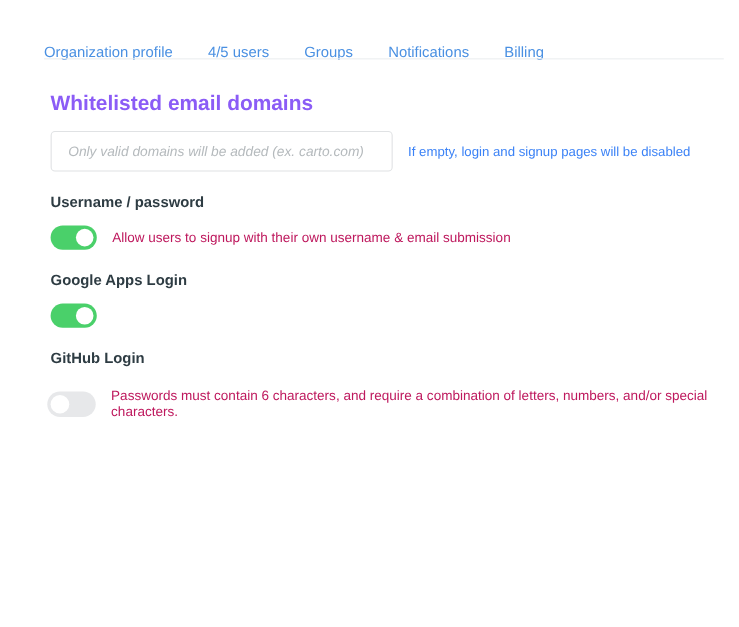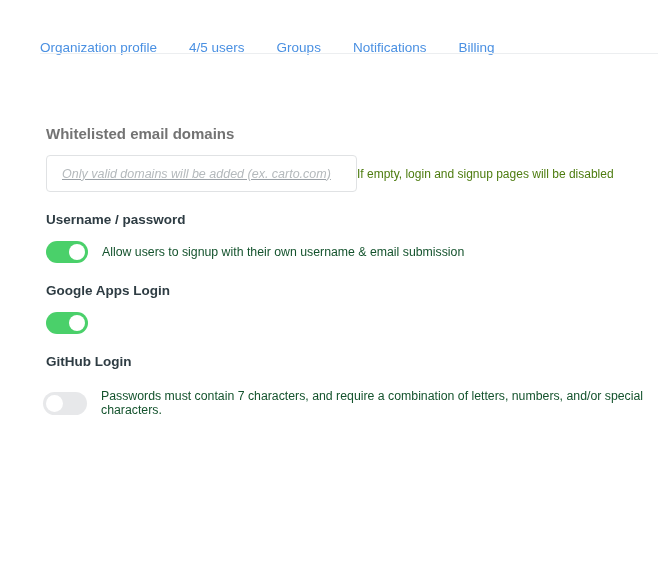--- a/index.html
+++ b/index.html
@@ -53,53 +53,51 @@
     background: #2e3c43;
     z-index: 2;
   }
 
   
   .content {
     padding: 30px 14px 0 46px;
   }
 
   .section-label {
-    font-size: 15px;
-    color: #737373;
+    font-size: 19px;
+    color: #8b5cf6;
     font-weight: bold;
     margin-bottom: 13px;
-    margin-top: 41px;
   }
 
   .domain-row {
     display: flex;
     align-items: center;
   }
   .domain-input {
     width: 311px;
     height: 37px;
     border: 1px solid #e0e2e4;
     border-radius: 4px;
     padding: 0 15px;
     font-size: 12.5px;
     font-style: italic;
     color: #9aa0a6;
     font-family: "Liberation Sans", sans-serif;
     background: #fff;
     outline: none;
-    text-decoration: underline;
   }
   .domain-input::placeholder {
     color: #b5babd;
     font-style: italic;
   }
   .domain-hint {
-    margin-left: 0;
+    margin-left: 14px;
     font-size: 12px;
-    color: #4d7c0f;
+    color: #3b82f6;
     white-space: nowrap;
     text-align: right;
   }
 
   
   .block { margin-top: 20px; }
   .block-title {
     font-size: 13.5px;
     font-weight: bold;
     color: #2e3c43;
@@ -132,21 +130,21 @@
     transition: left .15s;
   }
   .toggle.on .knob { left: 23px; }
 
   .toggle.big { width: 44px; height: 23px; border-radius: 12px; }
   .toggle.big .knob { width: 17px; height: 17px; top: 3px; }
 
   .toggle-desc {
     margin-left: 14px;
     font-size: 12.3px;
-    color: #14532d;
+    color: #be185d;
   }
 </style>
 </head>
 <body>
 
 <nav class="tabbar">
   <div class="tab">Organization profile</div>
   <div class="tab">4/5 users</div>
   <div class="tab">Groups</div>
   <div class="tab">Notifications</div>
@@ -184,17 +182,17 @@
 
   <section class="block">
     <div class="block-title">GitHub Login</div>
   </section>
 
   <section class="block">
     <div class="toggle-row shifted">
       <div class="toggle big">
         <span class="knob"></span>
       </div>
-      <span class="toggle-desc">Passwords must contain 7 characters, and require a combination of letters, numbers, and/or special characters.</span>
+      <span class="toggle-desc">Passwords must contain 6 characters, and require a combination of letters, numbers, and/or special characters.</span>
     </div>
   </section>
 
 </main>
 
 </body></html>

